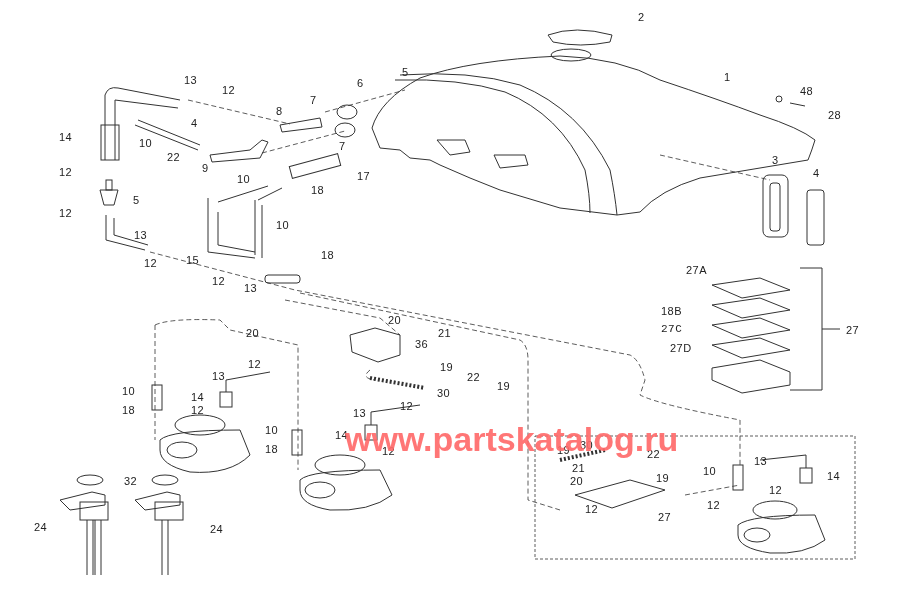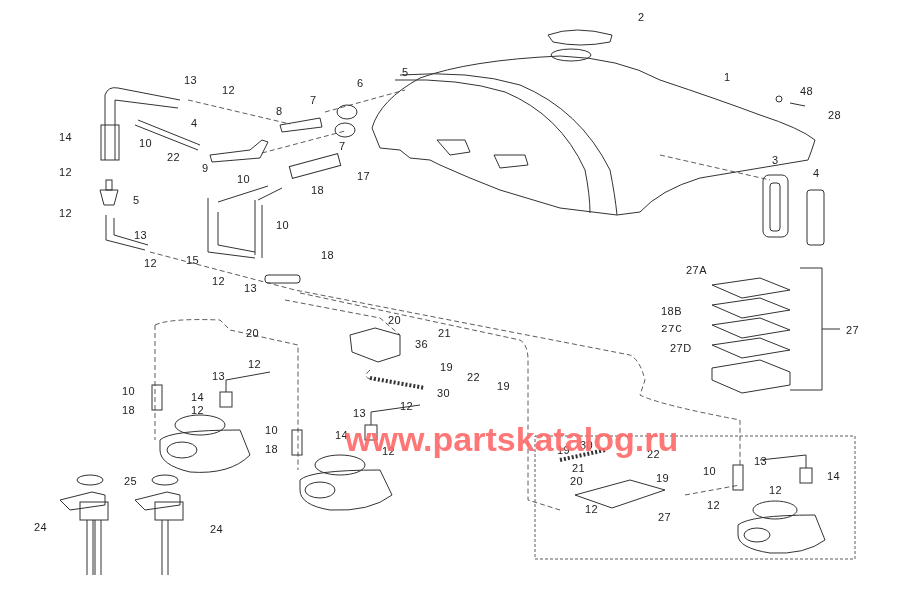--- a/index.html
+++ b/index.html
@@ -183,21 +183,21 @@
       <div class="lbl" style="left: 388px; top: 315px;">20</div>
       <div class="lbl" style="left: 570px; top: 476px;">20</div>
       <div class="lbl" style="left: 438px; top: 328px;">21</div>
       <div class="lbl" style="left: 572px; top: 463px;">21</div>
       <div class="lbl" style="left: 167px; top: 152px;">22</div>
       <div class="lbl" style="left: 467px; top: 372px;">22</div>
       <div class="lbl" style="left: 647px; top: 449px;">22</div>
       <div class="lbl" style="left: 415px; top: 339px;">36</div>
       <div class="lbl" style="left: 34px; top: 522px;">24</div>
       <div class="lbl" style="left: 210px; top: 524px;">24</div>
-      <div class="lbl" style="left: 124px; top: 476px;">25</div>
+      <div class="lbl" style="left: 124px; top: 476px;">32</div>
       <div class="lbl" style="left: 246px; top: 328px;">20</div>
       <div class="lbl" style="left: 846px; top: 325px;">27</div>
       <div class="lbl" style="left: 658px; top: 512px;">27</div>
       <div class="lbl" style="left: 686px; top: 265px; text-align: center;">27A</div>
       <div class="lbl" style="left: 661px; top: 306px;">18B</div>
       <div class="lbl" style="left: 661px; top: 324px; font-family: Liberation Mono, monospace;">27C</div>
       <div class="lbl" style="left: 661px; top: 343px; margin-left: 9px;">27D</div>
       <div class="lbl" style="left: 828px; top: 110px;">28</div>
       <div class="lbl" style="left: 800px; top: 86px;">48</div>
       <div class="lbl" style="left: 437px; top: 388px;">30</div>

